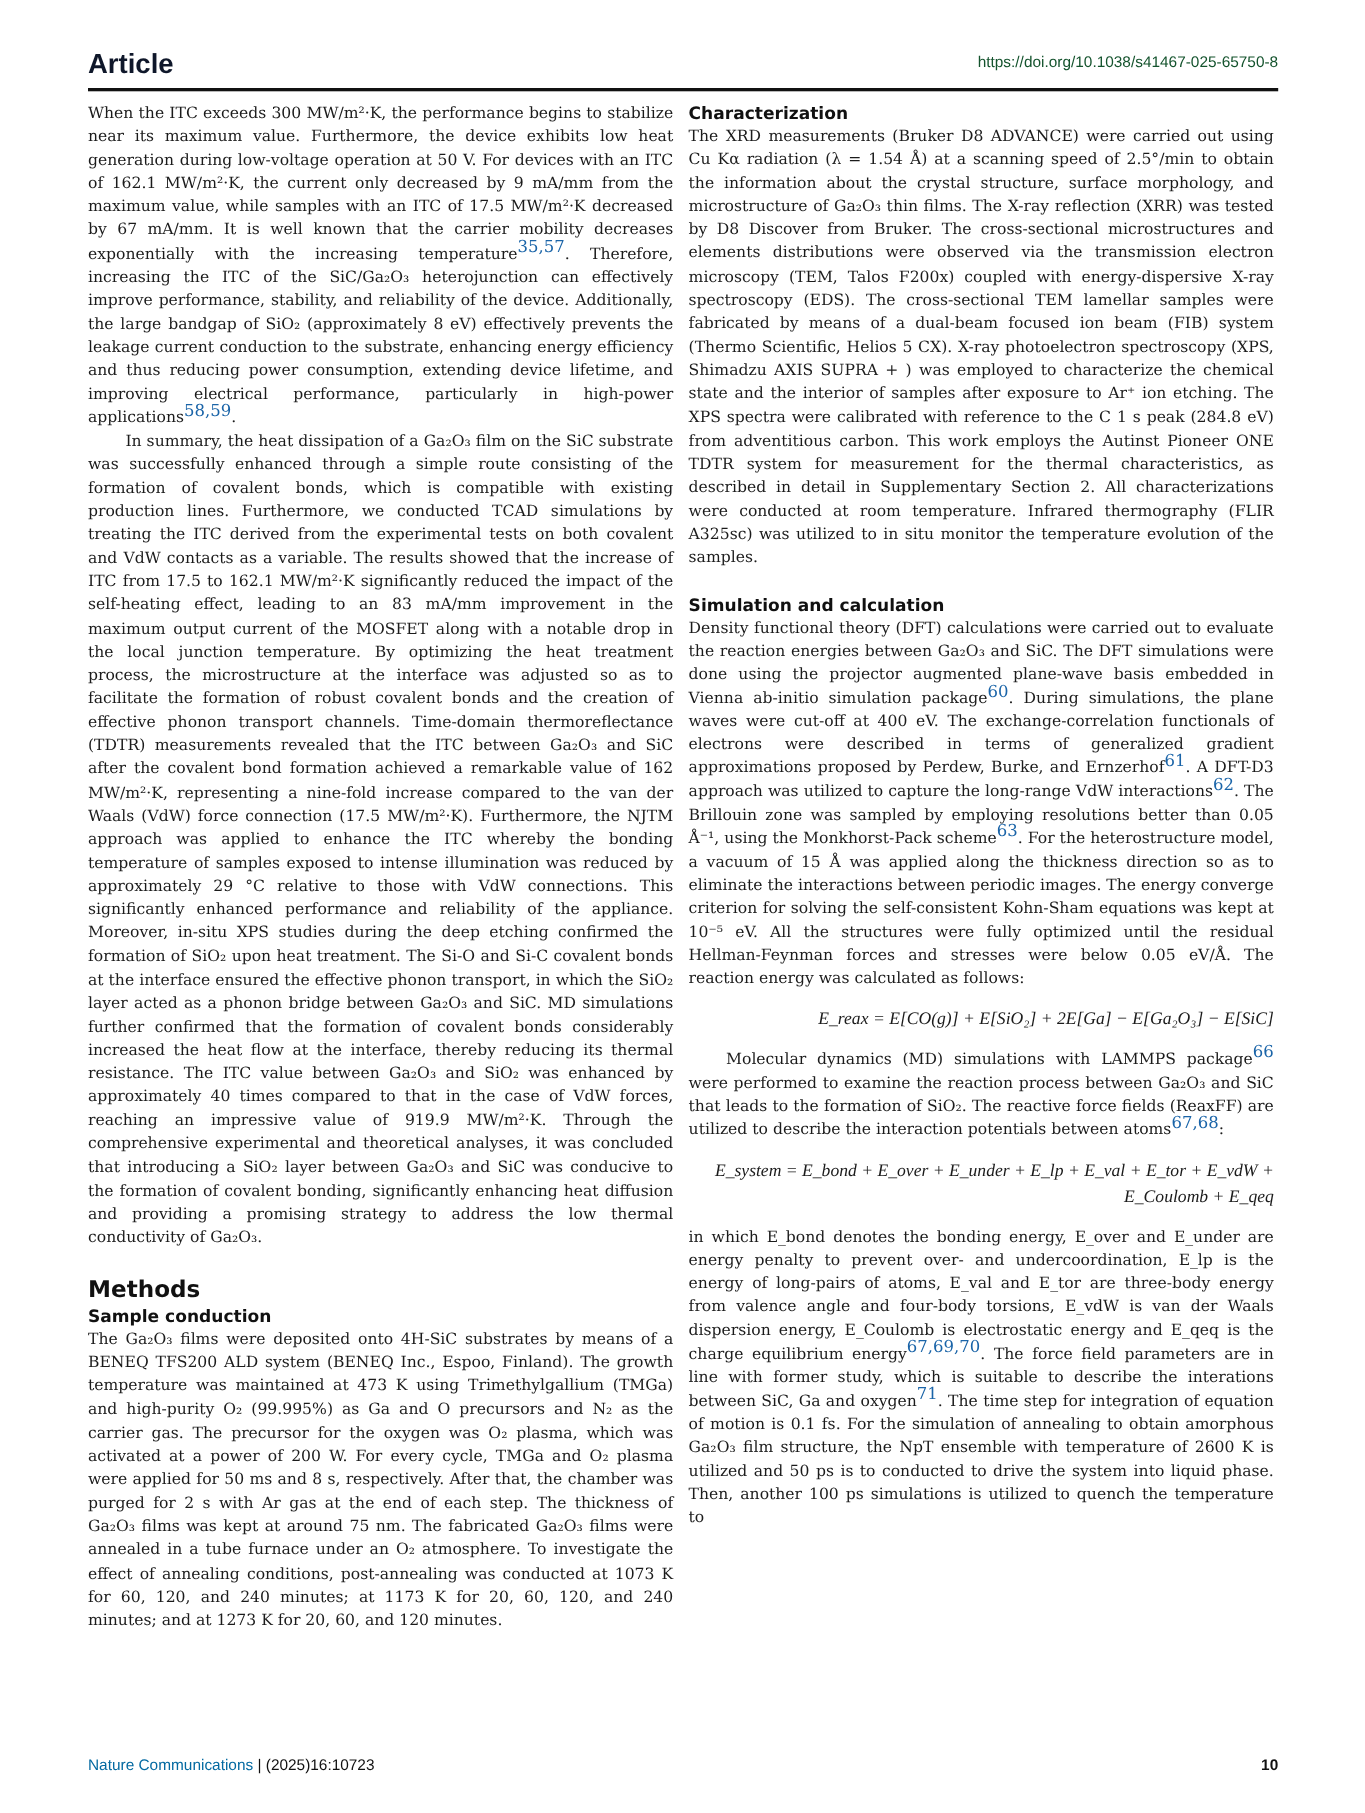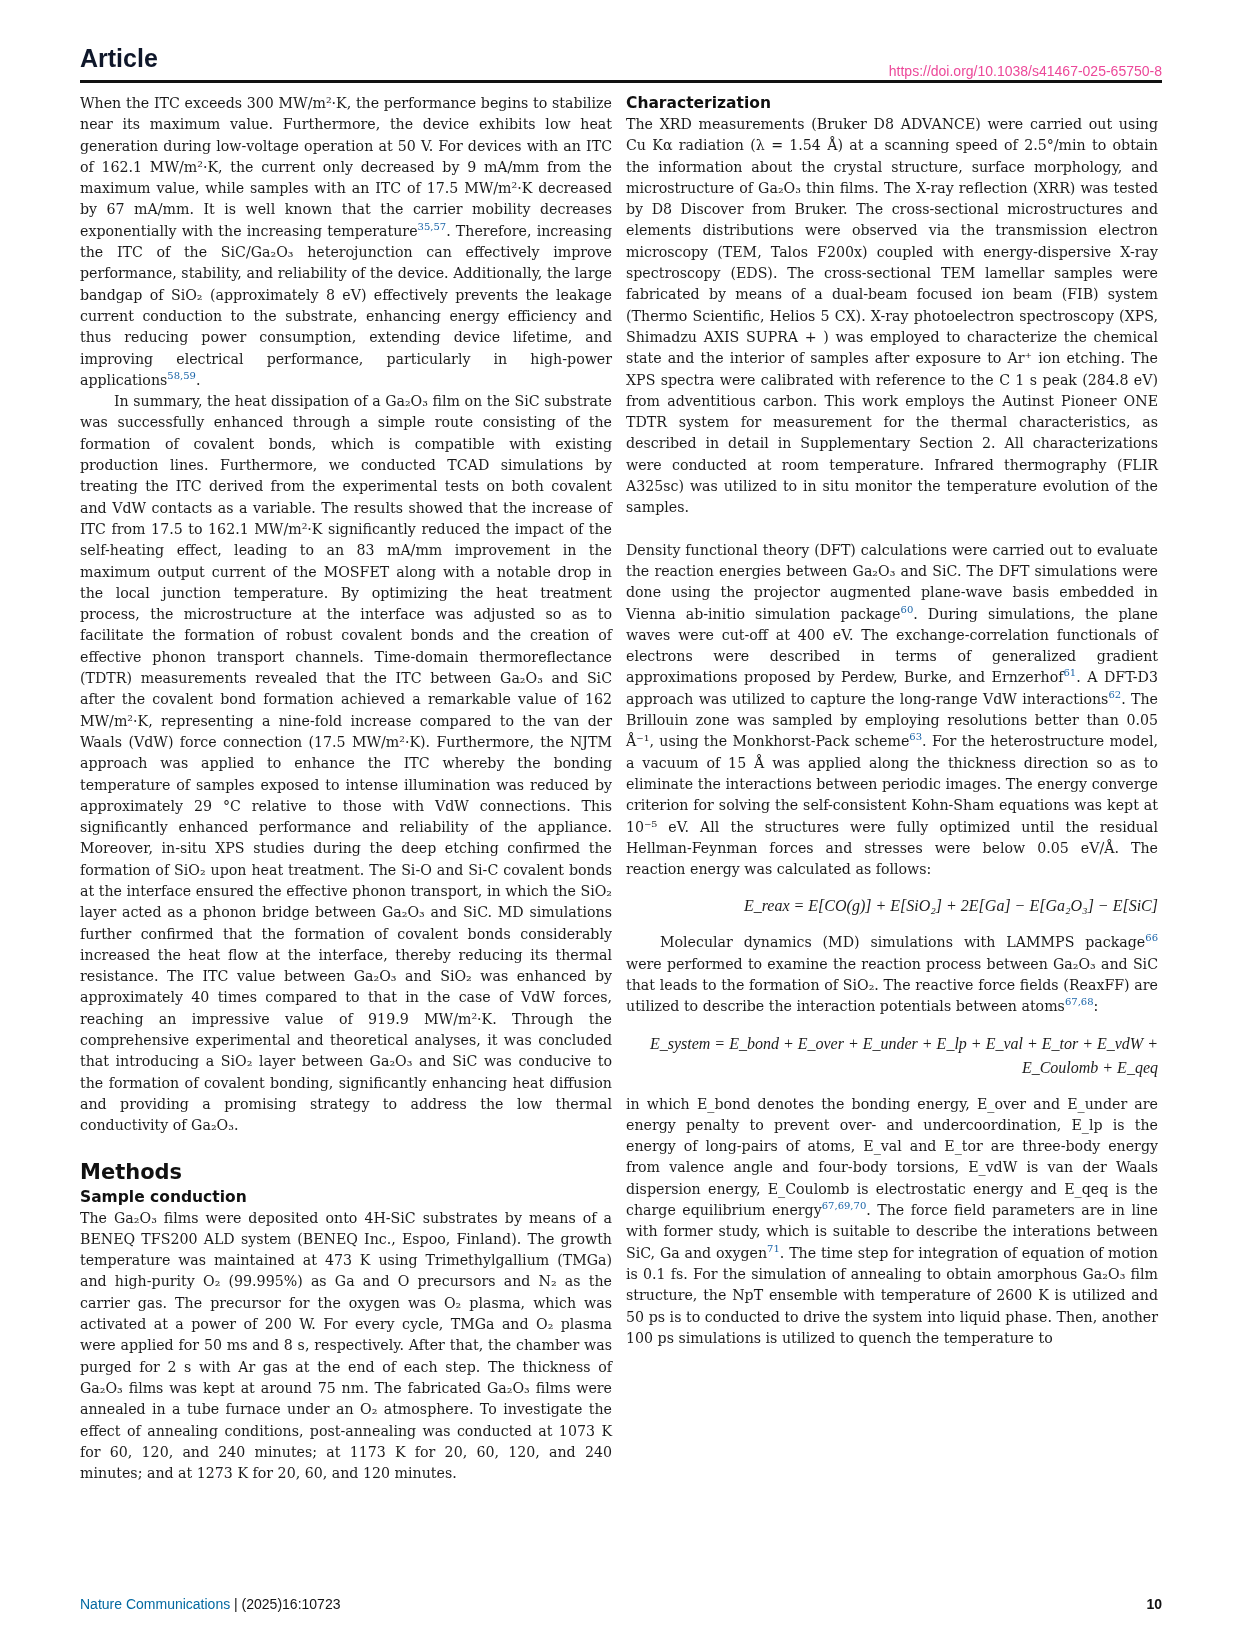--- a/index.html
+++ b/index.html
@@ -1,30 +1,30 @@
 <!DOCTYPE html>
 <html><head>
 <meta charset="utf-8">
 <style>
   html, body { margin: 0; padding: 0; background: #ffffff; }
   body { width: 1241px; height: 1648px; position: relative; overflow: hidden; }
   .header { position: absolute; left: 80px; top: 44px; width: 1082px; height: 30px; }
   .header .article { position: absolute; left: 0; top: 0; font-family: "Liberation Sans", sans-serif; font-weight: bold; font-size: 25px; color: #0f172a; }
-  .header .doi { position: absolute; right: 0; top: 4px; font-family: "Liberation Sans", sans-serif; font-size: 14px; color: #ec4899; margin-top: 15px; }
+  .header .doi { position: absolute; right: 0; top: 4px; font-family: "Liberation Sans", sans-serif; font-size: 14px; color: #14532d; }
   .rule { position: absolute; left: 80px; top: 80px; width: 1082px; height: 3px; background: #111; }
   .col { position: absolute; top: 93px; width: 532px; font-family: "DejaVu Serif", serif; font-size: 14.2px; line-height: 21.3px; color: #1b1b1b; text-align: justify; }
   .col.left { left: 80px; }
   .col.right { left: 626px; }
   .col p { margin: 0; }
   .col p.indent { text-indent: 34px; }
   .sec-title { font-family: "DejaVu Sans", sans-serif; font-weight: bold; font-size: 21px; margin: 22px 0 2px 0; line-height: 26px; color: #111; }
   .subsec { font-family: "DejaVu Sans", sans-serif; font-weight: bold; font-size: 15.5px; line-height: 21px; margin: 0; color: #111; }
   .gap { height: 21px; }
   .eq { text-align: right; font-family: "Liberation Serif", serif; font-style: italic; font-size: 16px; margin: 14px 0 14px 0; line-height: 24px; }
-  .ref { color: #1a64a8; font-size: 10px; vertical-align: super; line-height: 0; }
+  .ref { color: #1a64a8; font-size: 15px; vertical-align: super; line-height: 0; }
   .footer { position: absolute; left: 80px; top: 1596px; width: 1082px; height: 20px; font-family: "Liberation Sans", sans-serif; font-size: 14px; }
   .footer .journal { color: #0369a1; }
   .footer .cite { color: #111; }
   .footer .page { position: absolute; right: 0; top: 0; font-weight: bold; color: #111; }
 </style>
 </head>
 <body>
 
 <div class="header">
   <span class="article">Article</span>
@@ -37,20 +37,21 @@
   <p class="indent">In summary, the heat dissipation of a Ga₂O₃ film on the SiC substrate was successfully enhanced through a simple route consisting of the formation of covalent bonds, which is compatible with existing production lines. Furthermore, we conducted TCAD simulations by treating the ITC derived from the experimental tests on both covalent and VdW contacts as a variable. The results showed that the increase of ITC from 17.5 to 162.1 MW/m²·K significantly reduced the impact of the self-heating effect, leading to an 83 mA/mm improvement in the maximum output current of the MOSFET along with a notable drop in the local junction temperature. By optimizing the heat treatment process, the microstructure at the interface was adjusted so as to facilitate the formation of robust covalent bonds and the creation of effective phonon transport channels. Time-domain thermoreflectance (TDTR) measurements revealed that the ITC between Ga₂O₃ and SiC after the covalent bond formation achieved a remarkable value of 162 MW/m²·K, representing a nine-fold increase compared to the van der Waals (VdW) force connection (17.5 MW/m²·K). Furthermore, the NJTM approach was applied to enhance the ITC whereby the bonding temperature of samples exposed to intense illumination was reduced by approximately 29 °C relative to those with VdW connections. This significantly enhanced performance and reliability of the appliance. Moreover, in-situ XPS studies during the deep etching confirmed the formation of SiO₂ upon heat treatment. The Si-O and Si-C covalent bonds at the interface ensured the effective phonon transport, in which the SiO₂ layer acted as a phonon bridge between Ga₂O₃ and SiC. MD simulations further confirmed that the formation of covalent bonds considerably increased the heat flow at the interface, thereby reducing its thermal resistance. The ITC value between Ga₂O₃ and SiO₂ was enhanced by approximately 40 times compared to that in the case of VdW forces, reaching an impressive value of 919.9 MW/m²·K. Through the comprehensive experimental and theoretical analyses, it was concluded that introducing a SiO₂ layer between Ga₂O₃ and SiC was conducive to the formation of covalent bonding, significantly enhancing heat diffusion and providing a promising strategy to address the low thermal conductivity of Ga₂O₃.</p>
   <div class="sec-title">Methods</div>
   <div class="subsec">Sample conduction</div>
   <p>The Ga₂O₃ films were deposited onto 4H-SiC substrates by means of a BENEQ TFS200 ALD system (BENEQ Inc., Espoo, Finland). The growth temperature was maintained at 473 K using Trimethylgallium (TMGa) and high-purity O₂ (99.995%) as Ga and O precursors and N₂ as the carrier gas. The precursor for the oxygen was O₂ plasma, which was activated at a power of 200 W. For every cycle, TMGa and O₂ plasma were applied for 50 ms and 8 s, respectively. After that, the chamber was purged for 2 s with Ar gas at the end of each step. The thickness of Ga₂O₃ films was kept at around 75 nm. The fabricated Ga₂O₃ films were annealed in a tube furnace under an O₂ atmosphere. To investigate the effect of annealing conditions, post-annealing was conducted at 1073 K for 60, 120, and 240 minutes; at 1173 K for 20, 60, 120, and 240 minutes; and at 1273 K for 20, 60, and 120 minutes.</p>
 </div>
 
 <div class="col right">
   <div class="subsec">Characterization</div>
   <p>The XRD measurements (Bruker D8 ADVANCE) were carried out using Cu Kα radiation (λ = 1.54 Å) at a scanning speed of 2.5°/min to obtain the information about the crystal structure, surface morphology, and microstructure of Ga₂O₃ thin films. The X-ray reflection (XRR) was tested by D8 Discover from Bruker. The cross-sectional microstructures and elements distributions were observed via the transmission electron microscopy (TEM, Talos F200x) coupled with energy-dispersive X-ray spectroscopy (EDS). The cross-sectional TEM lamellar samples were fabricated by means of a dual-beam focused ion beam (FIB) system (Thermo Scientific, Helios 5 CX). X-ray photoelectron spectroscopy (XPS, Shimadzu AXIS SUPRA + ) was employed to characterize the chemical state and the interior of samples after exposure to Ar⁺ ion etching. The XPS spectra were calibrated with reference to the C 1 s peak (284.8 eV) from adventitious carbon. This work employs the Autinst Pioneer ONE TDTR system for measurement for the thermal characteristics, as described in detail in Supplementary Section 2. All characterizations were conducted at room temperature. Infrared thermography (FLIR A325sc) was utilized to in situ monitor the temperature evolution of the samples.</p>
   <div class="gap"></div>
+  <div class="subsec">Simulation and calculation</div>
   <p><span>Density functional theory (DFT) calculations were carried out to evaluate the reaction energies between Ga₂O₃ and SiC. The DFT simulations were done using the projector augmented plane-wave basis embedded in Vienna ab-initio simulation package</span><span class="ref">60</span><span>. During simulations, the plane waves were cut-off at 400 eV. The exchange-correlation functionals of electrons were described in terms of generalized gradient approximations proposed by Perdew, Burke, and Ernzerhof</span><span class="ref">61</span><span>. A DFT-D3 approach was utilized to capture the long-range VdW interactions</span><span class="ref">62</span><span>. The Brillouin zone was sampled by employing resolutions better than 0.05 Å⁻¹, using the Monkhorst-Pack scheme</span><span class="ref">63</span><span>. For the heterostructure model, a vacuum of 15 Å was applied along the thickness direction so as to eliminate the interactions between periodic images. The energy converge criterion for solving the self-consistent Kohn-Sham equations was kept at 10⁻⁵ eV. All the structures were fully optimized until the residual Hellman-Feynman forces and stresses were below 0.05 eV/Å. The reaction energy was calculated as follows:</span></p>
   <div class="eq">E_reax = E[CO(g)] + E[SiO₂] + 2E[Ga] − E[Ga₂O₃] − E[SiC]</div>
   <p class="indent"><span>Molecular dynamics (MD) simulations with LAMMPS package</span><span class="ref">66</span><span> were performed to examine the reaction process between Ga₂O₃ and SiC that leads to the formation of SiO₂. The reactive force fields (ReaxFF) are utilized to describe the interaction potentials between atoms</span><span class="ref">67,68</span><span>:</span></p>
   <div class="eq">E_system = E_bond + E_over + E_under + E_lp + E_val + E_tor + E_vdW + E_Coulomb + E_qeq</div>
   <p><span>in which E_bond denotes the bonding energy, E_over and E_under are energy penalty to prevent over- and undercoordination, E_lp is the energy of long-pairs of atoms, E_val and E_tor are three-body energy from valence angle and four-body torsions, E_vdW is van der Waals dispersion energy, E_Coulomb is electrostatic energy and E_qeq is the charge equilibrium energy</span><span class="ref">67,69,70</span><span>. The force field parameters are in line with former study, which is suitable to describe the interations between SiC, Ga and oxygen</span><span class="ref">71</span><span>. The time step for integration of equation of motion is 0.1 fs. For the simulation of annealing to obtain amorphous Ga₂O₃ film structure, the NpT ensemble with temperature of 2600 K is utilized and 50 ps is to conducted to drive the system into liquid phase. Then, another 100 ps simulations is utilized to quench the temperature to</span></p>
 </div>
 
 <div class="footer">
   <span class="journal">Nature Communications</span><span class="cite"> | (2025)16:10723</span>
   <span class="page">10</span>

